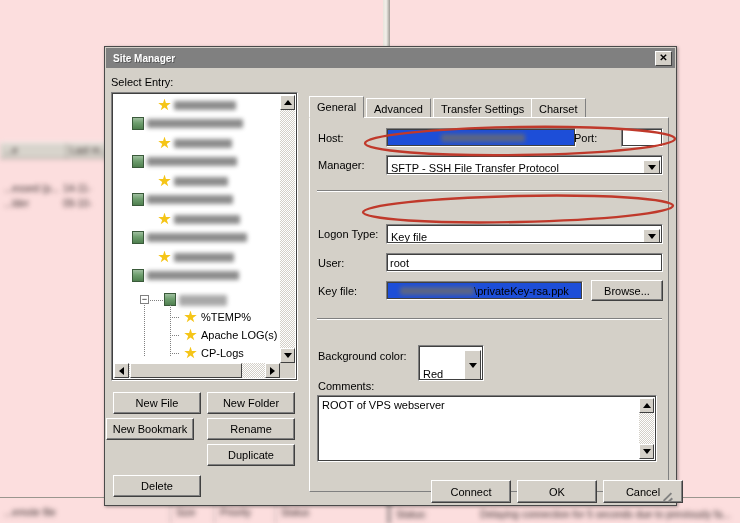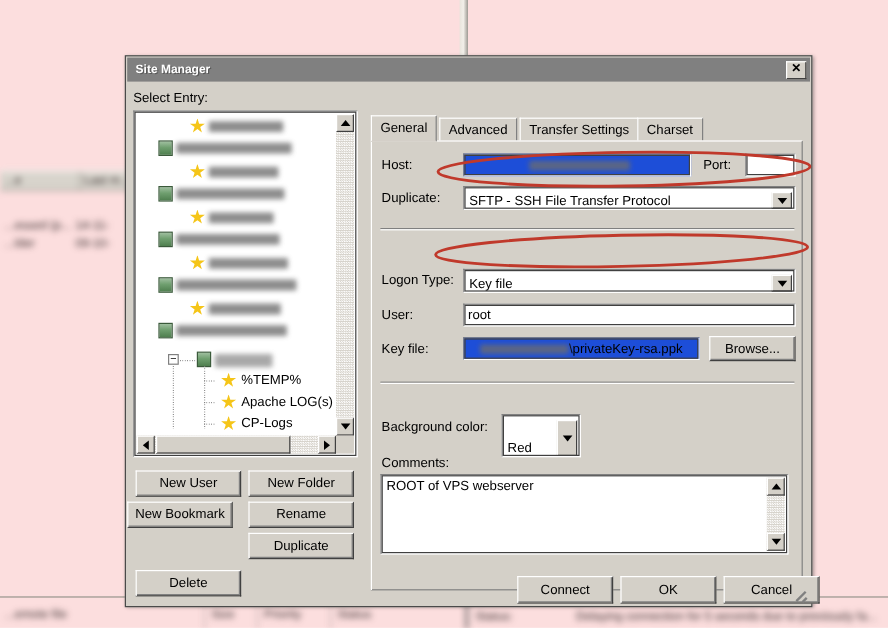--- a/index.html
+++ b/index.html
@@ -389,44 +389,44 @@
           <span class="arr arr-left"></span>
         </div>
         <div class="sb-thumb" style="left:16px; top:0; width:112px; height:15px;"></div>
         <div class="sb-btn" style="right:0; top:0;">
           <span class="arr arr-right"></span>
         </div>
       </div>
       <div id="sb-corner"></div>
     </div>
 
-    <div class="btn btn-left" id="btn-new-site">New User</div>
+    <div class="btn btn-left" id="btn-new-site">New File</div>
     <div class="btn btn-left" id="btn-new-folder">New Folder</div>
     <div class="btn btn-left" id="btn-new-bkm">New Bookmark</div>
     <div class="btn btn-left" id="btn-rename">Rename</div>
     <div class="btn btn-left" id="btn-delete">Delete</div>
     <div class="btn btn-left" id="btn-duplicate">Duplicate</div>
 
     <div id="tabstrip">
       <div class="tab active" style="left:0px;">General</div>
       <div class="tab" style="left:57px;">Advanced</div>
       <div class="tab" style="left:124px;">Transfer Settings</div>
       <div class="tab" style="left:222px;">Charset</div>
     </div>
 
     <div id="tabpanel">
 
       <div class="lbl" style="left:8px; top:14px;">Host:</div>
       <div class="fld readonly" style="left:76px; top:10px; width:190px; height:19px;">
         <span class="blur-text" style="width:84px; height:8px; filter:blur(2.2px); margin-left:3px;"></span>
       </div>
-      <div class="lbl" style="left:276px; top:14px;">Port:</div>
+      <div class="lbl" style="left:264px; top:14px;">Port:</div>
       <div class="fld" style="left:311px; top:10px; width:42px; height:19px;"></div>
 
-      <div class="lbl" style="left:8px; top:41px;">Duplicate:</div>
+      <div class="lbl" style="left:8px; top:41px;">Manager:</div>
       <div class="combo" style="left:76px; top:37px; width:277px; height:20px;">
         <span class="combo-text">SFTP - SSH File Transfer Protocol</span>
         <span class="combo-arrow">
             <span class="arr arr-down"></span>
           </span>
       </div>
 
       <div class="group-sep" style="left:7px; top:72px; width:345px;"></div>
 
       <div class="lbl" style="left:8px; top:110px;">Logon Type:</div>

